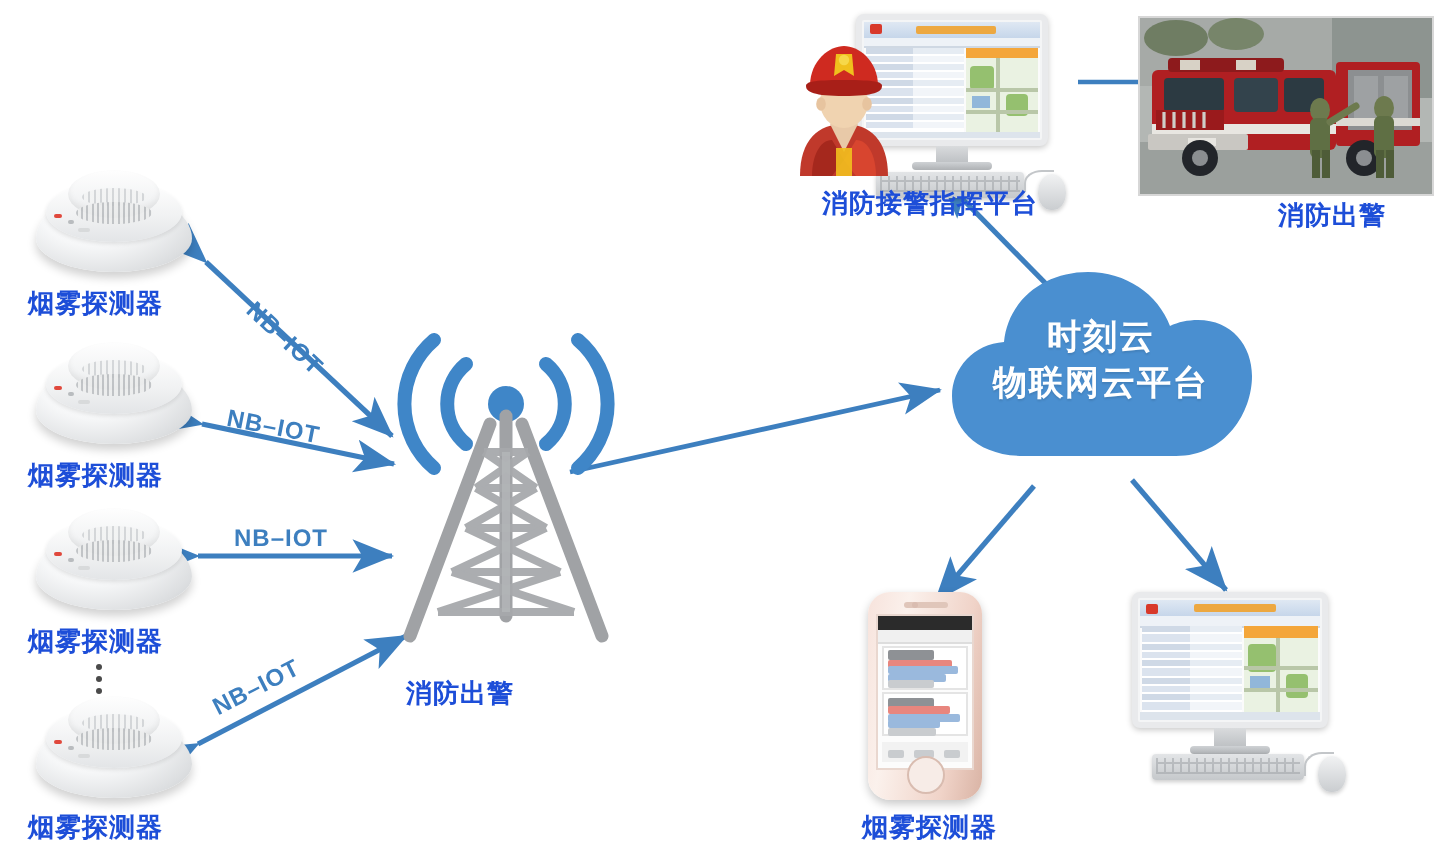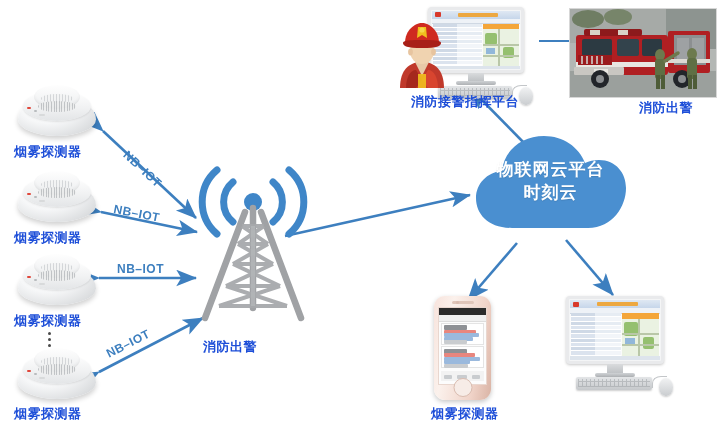--- a/index.html
+++ b/index.html
@@ -283,22 +283,22 @@
       <path d="M44 98
                C 20 98 8 84 8 68
                C 8 54 19 42 34 41
                C 36 20 54 6 76 6
                C 95 6 111 17 117 33
                C 121 31 126 30 131 30
                C 148 30 158 43 158 58
                C 158 76 145 98 120 98 Z" fill="#4a8fd0"></path>
     </svg>
     <div class="cloud-text" style="width:165px;">
+      <div>时刻云</div>
       <div>物联网云平台</div>
-      <div>时刻云</div>
     </div>
   </div>
 
   <div class="monitor" style="left:424px;top:7px;width:104px;height:85px;">
     <div class="mon-bezel" style="width:96px;height:66px;left:4px;top:0;"></div>
     <div class="mon-screen" style="left:8px;top:4px;width:88px;height:58px;">
       <div class="scr-titlebar">
         <div class="tb-red"></div>
         <div class="tb-orange"></div>
       </div>

